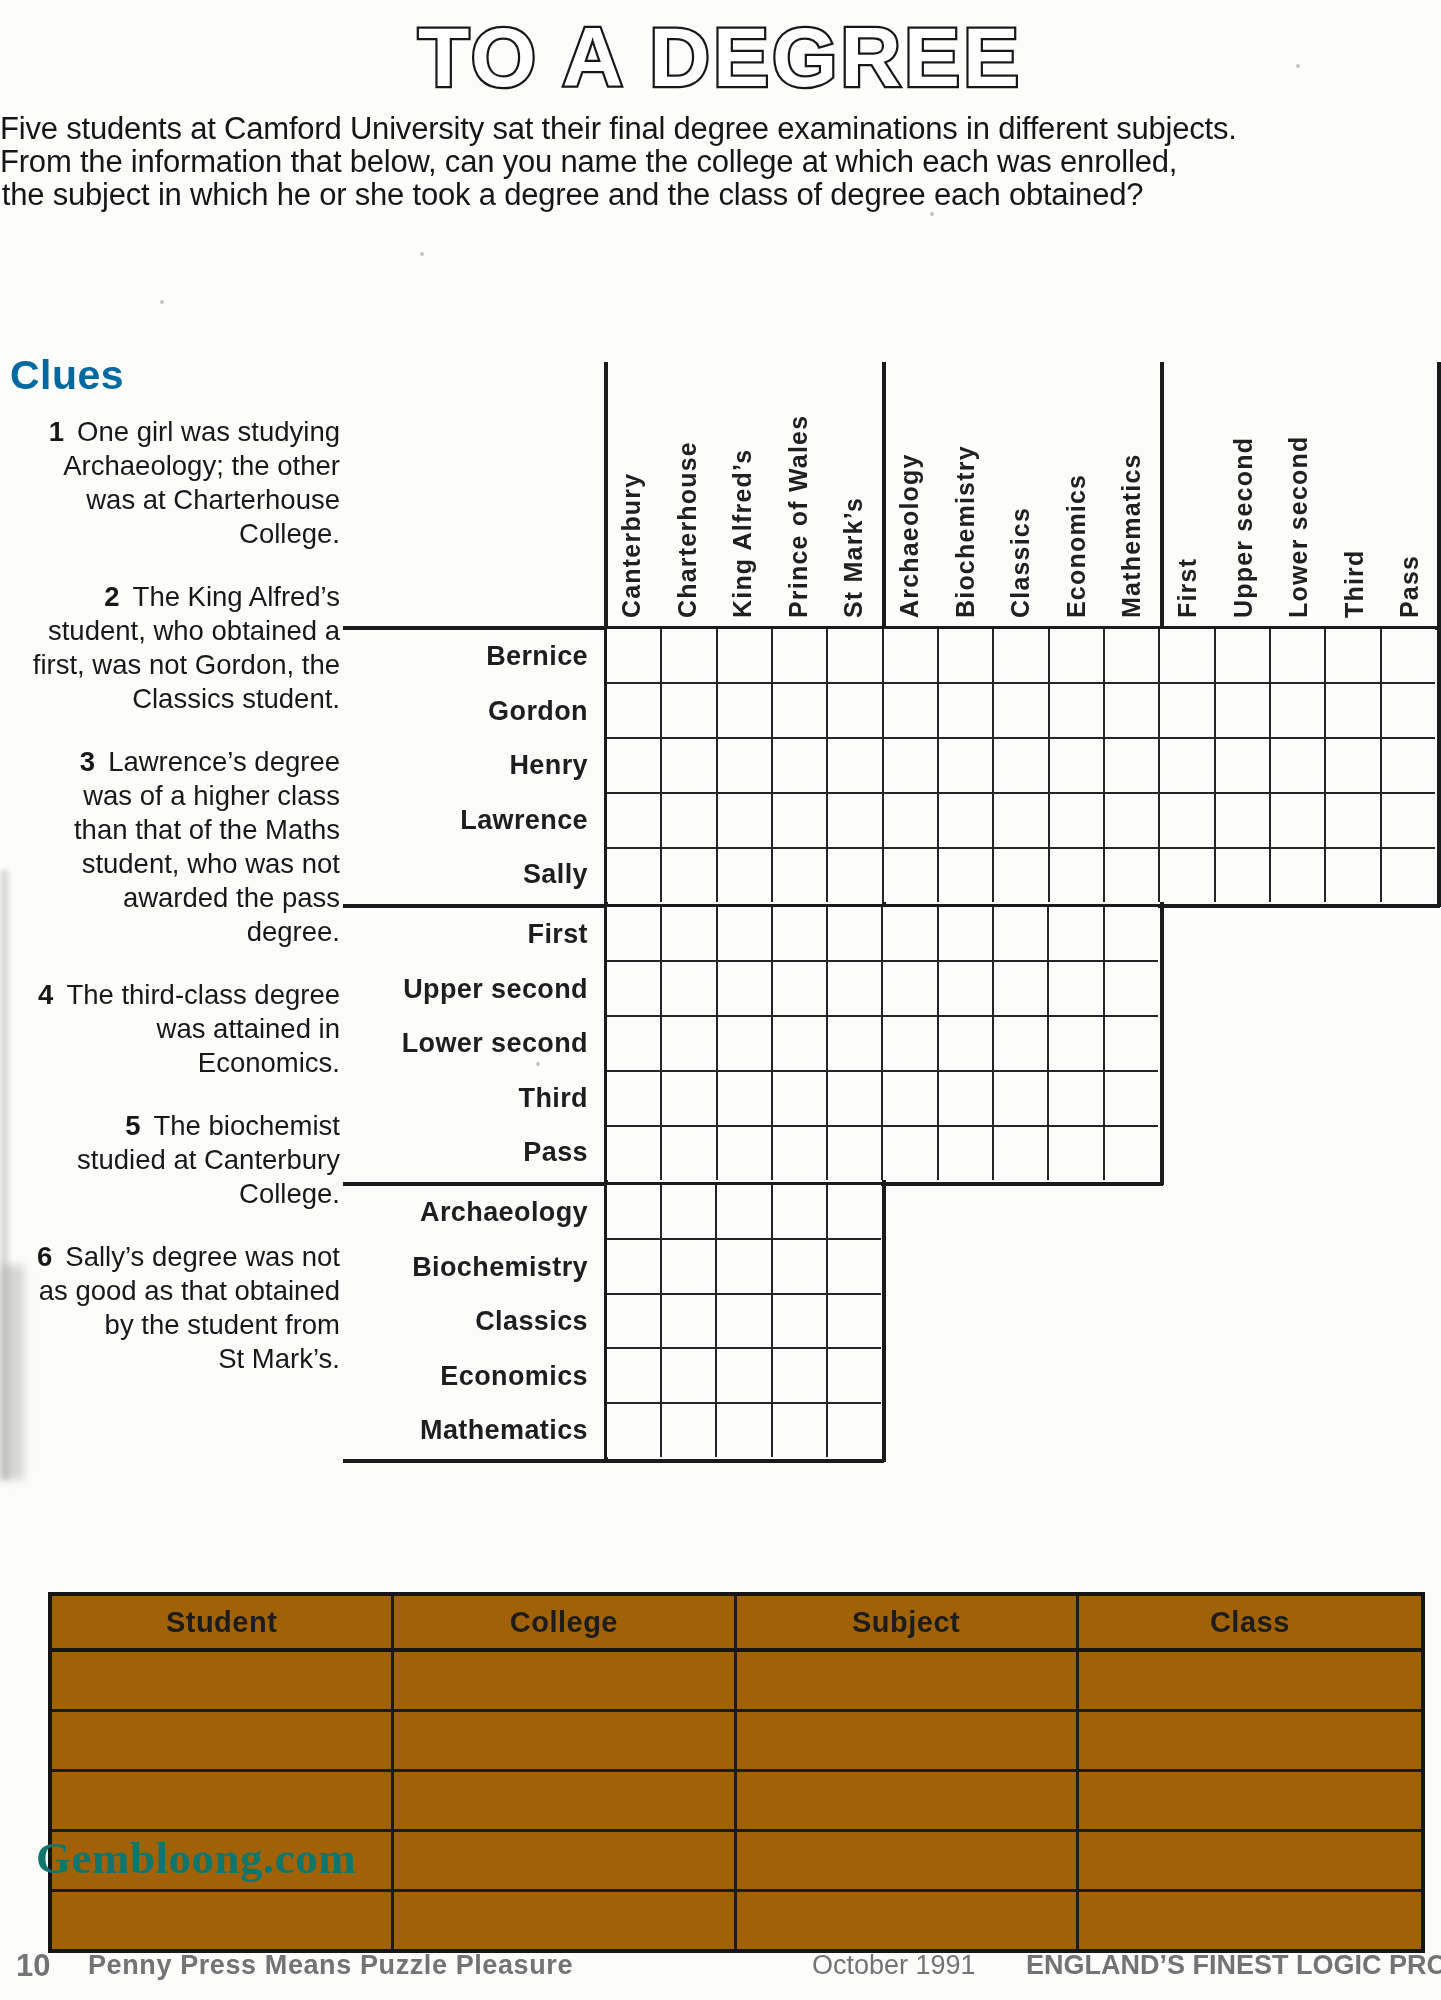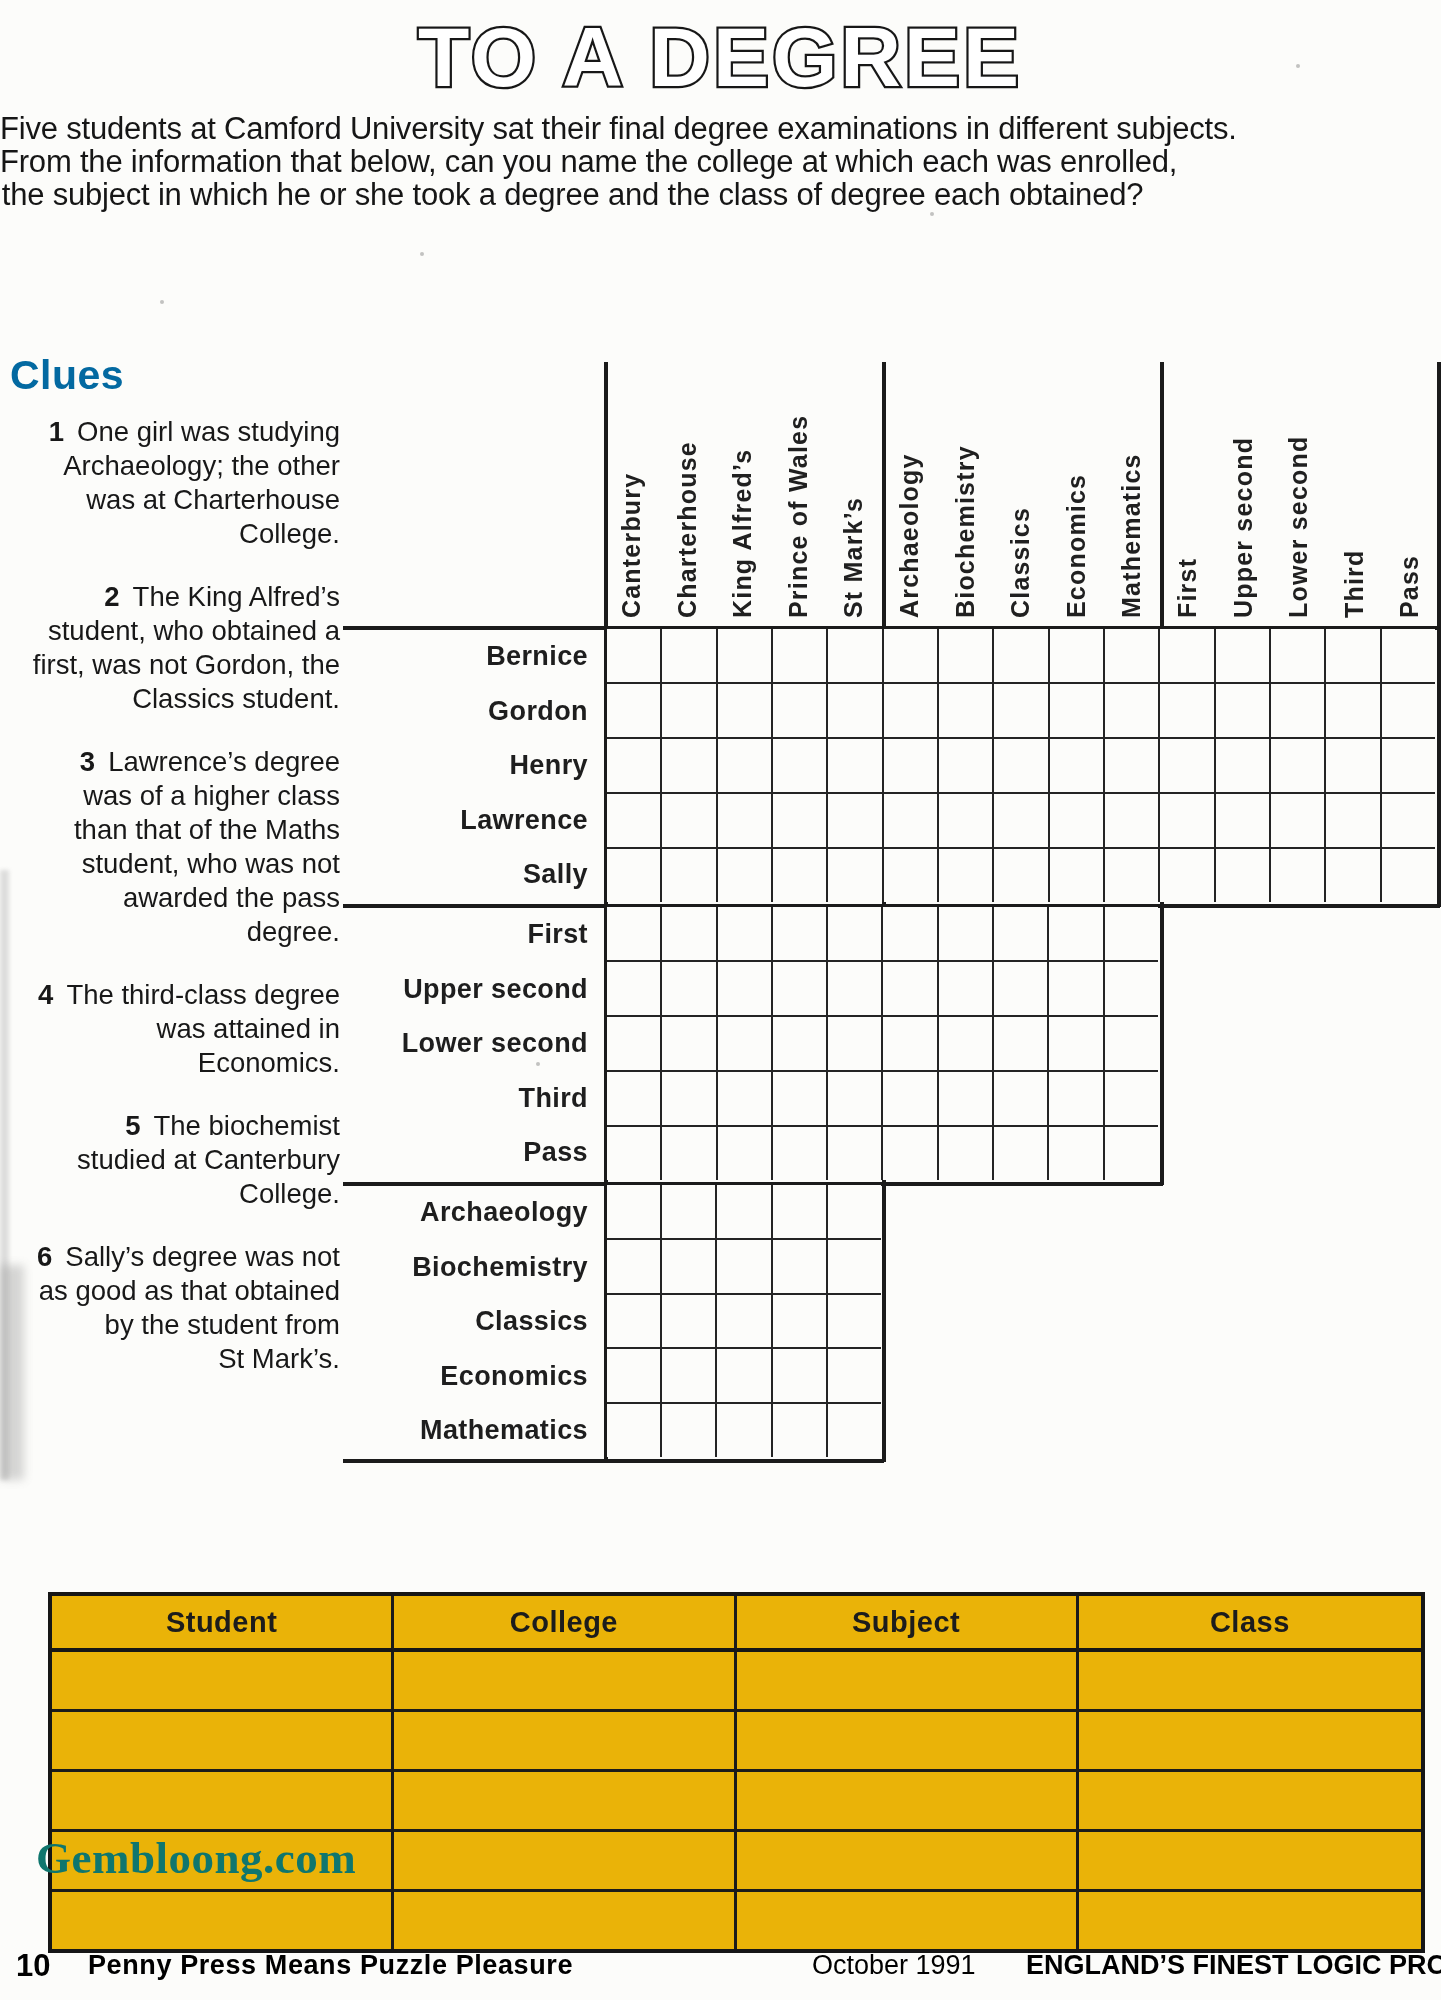--- a/index.html
+++ b/index.html
@@ -27,31 +27,31 @@
   .cellblock>div{background:#fcfcfa;}
   .vlabel{position:absolute;transform:rotate(-90deg);transform-origin:0 0;
           width:256px;height:55.6px;line-height:55.6px;padding-left:8px;
           font-weight:bold;font-size:25px;letter-spacing:1.2px;white-space:nowrap;color:#202020;}
   .rowlabels{position:absolute;left:340px;width:256px;}
   .rlabel{height:54.6px;line-height:54.6px;text-align:right;padding-right:8px;
           font-weight:bold;font-size:27px;letter-spacing:0.4px;white-space:nowrap;color:#1e1e1e;}
   
   #answer-table{position:absolute;left:48px;top:1592px;width:1369px;
                 border:4px solid #161616;display:grid;grid-template-columns:repeat(4,1fr);
-                background:#eab308;}
+                background:#a16207;}
   #answer-table .th{height:52px;line-height:52px;text-align:center;font-weight:bold;
                     font-size:29px;border-right:3px solid #1b1b1b;border-bottom:4px solid #161616;
                     letter-spacing:0.5px;color:#1c1c1c;}
   #answer-table .td{height:57px;border-right:3px solid #1b1b1b;border-bottom:3px solid #1b1b1b;}
   #answer-table .lastcol{border-right:none;}
   #answer-table .lastrow{border-bottom:none;}
   
   #watermark{position:absolute;left:36px;top:1832px;font-family:Liberation Serif, serif;
              font-weight:bold;font-size:45px;color:#0f766e;letter-spacing:0.5px;}
-  .footer{position:absolute;top:1950px;font-size:27px;color:#000000;white-space:nowrap;}
+  .footer{position:absolute;top:1950px;font-size:27px;color:#737373;white-space:nowrap;}
   #page-number{left:16px;font-weight:bold;font-size:31px;top:1948px;}
   #footer-left{left:88px;font-weight:bold;letter-spacing:0.6px;}
   #footer-date{left:792px;margin-left:20px;}
   #footer-right{left:1026px;font-weight:bold;}
   
   .artifact{position:absolute;pointer-events:none;}
   #streak-left{left:0;top:870px;width:9px;height:610px;background:#8d8d8d;opacity:.28;filter:blur(2px);}
   #blotch-bl{left:0;top:1265px;width:24px;height:215px;background:#7b7b7b;opacity:.3;filter:blur(5px);}
   .speck{width:4px;height:4px;background:#555;border-radius:50%;opacity:.35;}
 </style>

